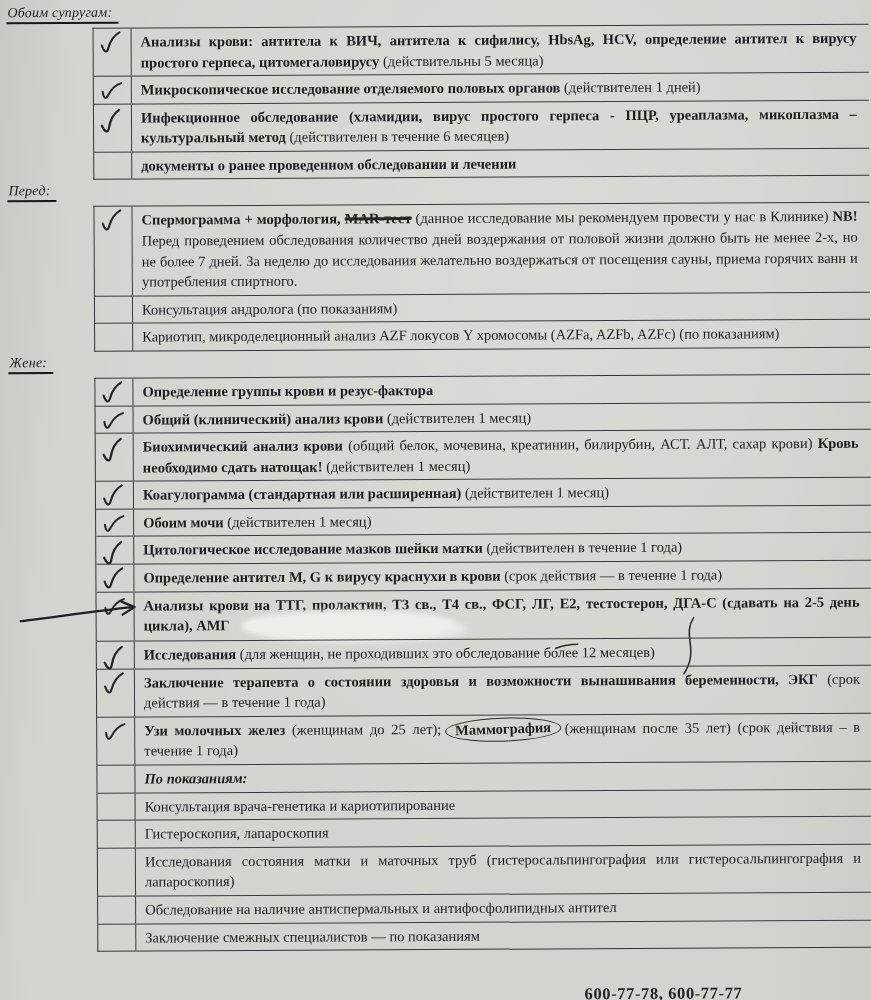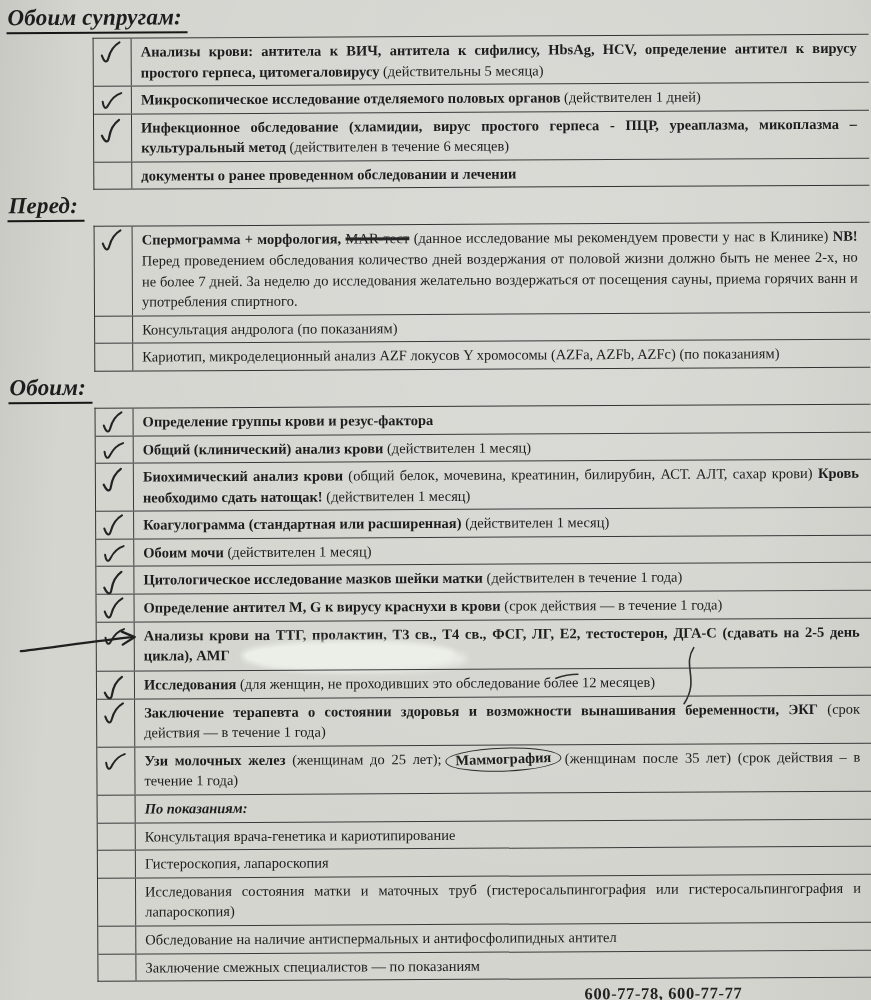--- a/index.html
+++ b/index.html
@@ -11,22 +11,22 @@
       radial-gradient(ellipse at 62% 28%, rgba(255,255,255,0.16), rgba(255,255,255,0) 62%),
       linear-gradient(93deg, #c8c9c3 0%, #d4d5cf 9%, #d3d4ce 86%, #cdcec8 100%);
     font-family:"Liberation Serif", serif;
     color:#1d1d1d;
   }
   .content{position:absolute; inset:0; transform:rotate(-0.3deg); transform-origin:50% 50%;}
   .section{margin:0;}
   .section-title{
     display:inline-block;
     margin:3px 0 4px 9px;
-    font-size:23px;
-    font-weight:700;
+    font-size:14px;
+    font-weight:400;
     font-style:italic;
     letter-spacing:0.2px;
     border-bottom:2.6px solid #161616;
     padding:0 6px 1px 1px;
   }
   .table{
     margin-left:95px;
     border-top:1.5px solid #343434;
     border-bottom:1.5px solid #343434;
     border-left:1.5px solid #343434;
@@ -43,21 +43,21 @@
     flex:1;
     padding:3px 12px 3px 9px;
     font-size:14.5px;
     line-height:1.42;
     text-align:justify;
   }
   .s-bold{font-weight:700;}
   .s-reg{font-weight:400;}
   .s-bold-italic{font-weight:700;font-style:italic;}
   .s-bold-strike{
-    font-weight:400;
+    font-weight:700;
     text-decoration:line-through;
     text-decoration-thickness:3.2px;
     text-decoration-color:#272727;
   }
   .s-bold-circled{
     font-weight:700;
     display:inline-block;
     border:1.7px solid #2b2b2b;
     border-radius:50%;
     padding:0 9px 1px 9px;
@@ -172,21 +172,21 @@
   </div>
 
   <div class="row">
     <div class="check-cell"></div>
     <div class="text-cell"><span class="seg s-reg">Кариотип, микроделеционный анализ AZF локусов Y хромосомы (AZFa, AZFb, AZFc) (по показаниям)</span></div>
   </div>
 </div>
   </div>
 
   <div class="section">
-    <div class="section-title">Обоим:</div>
+    <div class="section-title">Жене:</div>
     <div class="table">
   <div class="row">
     <div class="check-cell">
                 <svg class="checkmark v0" viewBox="0 0 24 24">
                   <path d="M3 12.5 C4.5 18.5, 7 21, 9 15.5 C11 10, 15.5 4, 21 1.5"></path>
                 </svg>
               </div>
     <div class="text-cell"><span class="seg s-bold">Определение группы крови и резус-фактора</span></div>
   </div>
 

